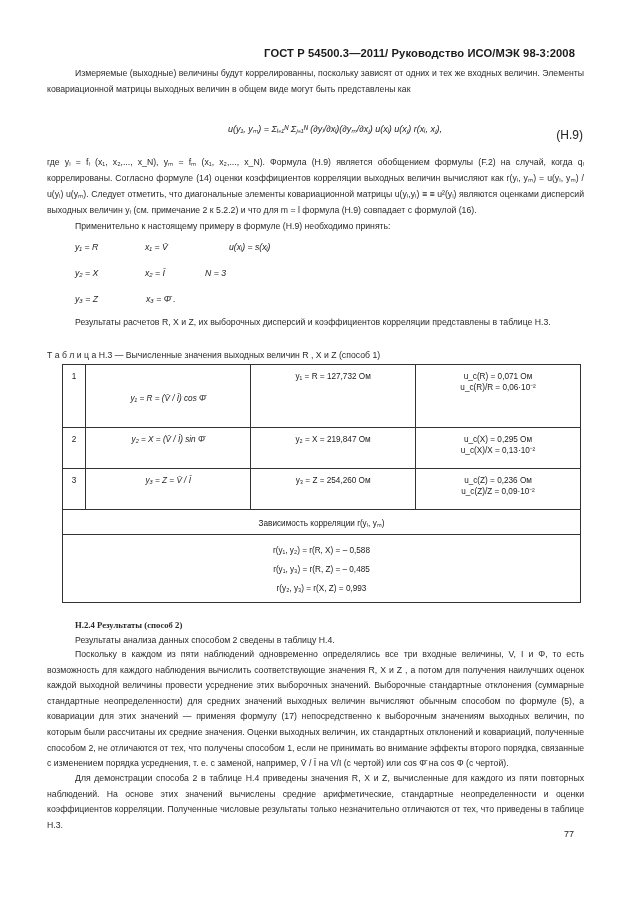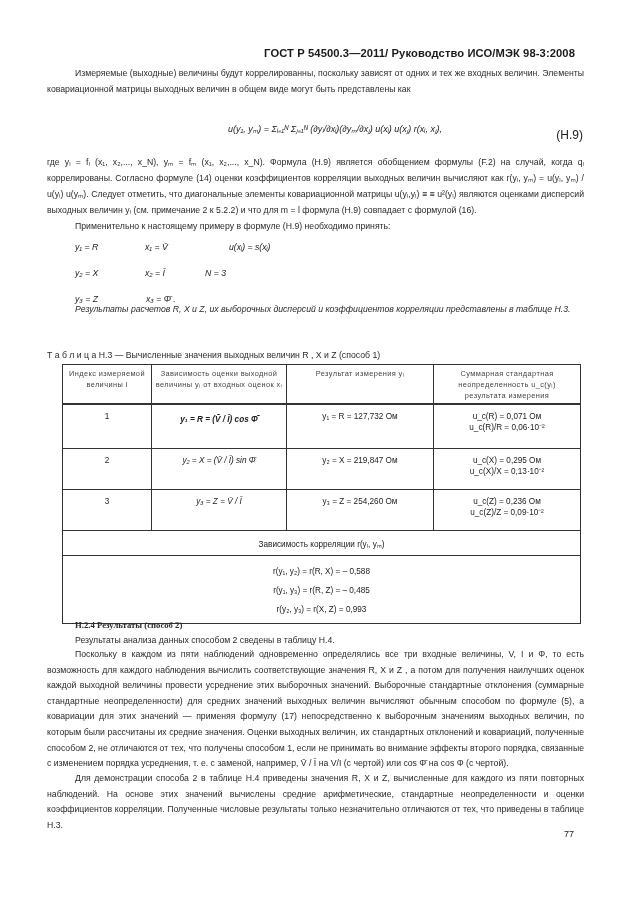--- a/index.html
+++ b/index.html
@@ -43,35 +43,29 @@
   <div class="abs assign it" style="left:75px;top:242px;">y₁ = R</div>
   <div class="abs assign it" style="left:145px;top:242px;">x₁ = V̄</div>
   <div class="abs assign it" style="left:205px;top:242px;margin-left:24px;">u(xᵢ) = s(xᵢ)</div>
   <div class="abs assign it" style="left:75px;top:268px;">y₂ = X</div>
   <div class="abs assign it" style="left:145px;top:268px;">x₂ = Ī</div>
   <div class="abs assign it" style="left:205px;top:268px;">N = 3</div>
   <div class="abs assign it" style="left:75px;top:294px;">y₃ = Z</div>
   <div class="abs assign it" style="left:146px;top:294px;">x₃ = Φ̄ .</div>
 </div>
 
-<div class="abs para indent" style="top:301px;font-style:italic;">Результаты расчетов R, X и Z, их выборочных дисперсий и коэффициентов корреляции представлены в таблице H.3.</div>
+<div class="abs para indent" style="top:314px;">Результаты расчетов R, X и Z, их выборочных дисперсий и коэффициентов корреляции представлены в таблице H.3.</div>
 
 <div class="abs para" style="top:347px;">Т а б л и ц а  H.3 — Вычисленные значения выходных величин R , X и Z (способ 1)</div>
 
 <table class="t">
   <tbody>
-      <tr class="head">
-    <th style="width:82px;">Индекс измеряемой величины l</th>
-    <th style="width:128px;">Зависимость оценки выходной величины yₗ от входных оценок xᵢ</th>
-    <th style="width:140px;">Результат измерения yₗ</th>
-    <th>Суммарная стандартная неопределенность u_c(yₗ) результата измерения</th>
-  </tr>
   <tr class="row">
     <td>1</td>
-    <td class="it" style="padding-top:9px;font-weight:bold;">y₁ = R = (V̄ / Ī) cos Φ̄</td>
+    <td class="it" style="padding-top:28px;">y₁ = R = (V̄ / Ī) cos Φ̄</td>
     <td>y₁ = R = 127,732 Ом</td>
     <td>
       <div>u_c(R) = 0,071 Ом</div>
       <div>u_c(R)/R = 0,06·10⁻²</div>
     </td>
   </tr>
   <tr class="row">
     <td>2</td>
     <td class="it">y₂ = X = (V̄ / Ī) sin Φ̄</td>
     <td>y₂ = X = 219,847 Ом</td>

